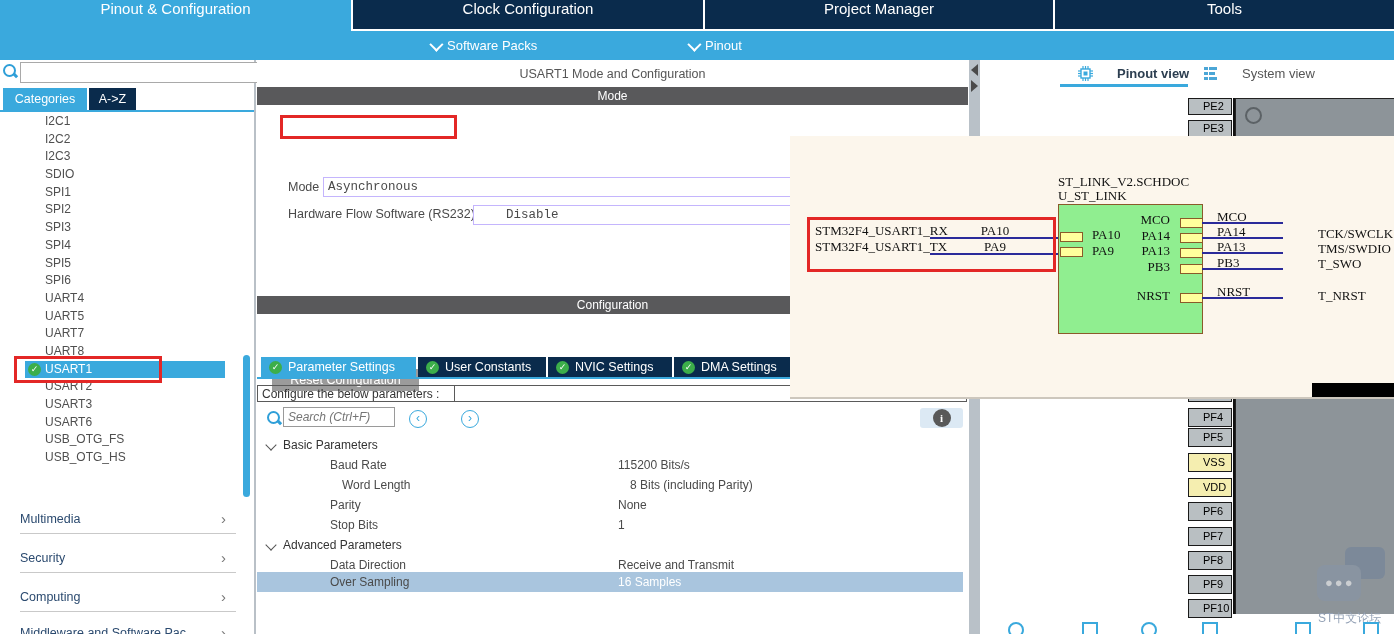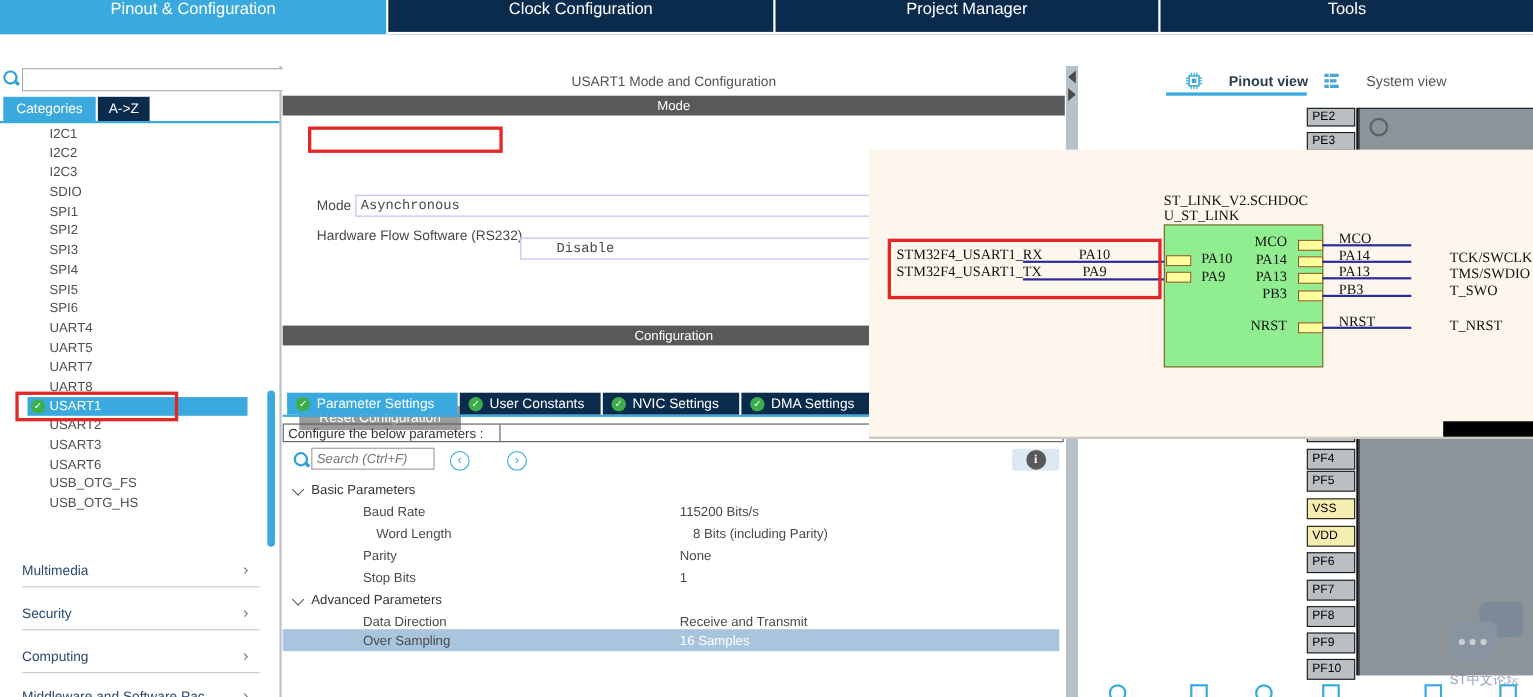--- a/index.html
+++ b/index.html
@@ -82,21 +82,21 @@
   
   .right{position:absolute;left:981px;top:60px;width:413px;height:574px;background:#fff;}
   .rtab{position:absolute;top:6px;display:flex;align-items:center;gap:24px;cursor:pointer;font-size:13px;}
   .rtab .txt-on{font-weight:bold;color:#2c3e50;}
   .rtab .txt-off{color:#555;}
   .rtab-line{position:absolute;left:79px;top:24px;width:128px;height:3px;background:#3aa9dd;}
   .mcu-body{position:absolute;left:254px;top:38px;width:159px;height:516px;background:#8d9499;border-top:1px solid #222;border-left:1px solid #222;box-sizing:border-box;}
   .mcu-circle{position:absolute;left:9px;top:8px;width:13px;height:13px;border:2px solid #5c6266;border-radius:50%;}
   .pin-rail{position:absolute;left:252px;top:38px;width:2px;height:516px;background:#111;}
   .pin{position:absolute;left:207px;width:44px;height:17px;background:#b9bfc2;border:1.5px solid #1a1a1a;
-       box-sizing:border-box;font-size:11px;line-height:14px;padding-left:4px;color:#000;cursor:pointer;}
+       box-sizing:border-box;font-size:11px;line-height:14px;padding-left:14px;color:#000;cursor:pointer;}
   .pin.pwr{background:#f5eeb0;}
   .pin.tall{height:19px;line-height:16px;}
   .wm{position:absolute;left:336px;top:487px;width:70px;height:66px;opacity:.55;}
   .wm .b1{position:absolute;right:2px;top:0;width:40px;height:32px;background:#6f8199;border-radius:6px;}
   .wm .b2{position:absolute;left:0;top:18px;width:44px;height:36px;background:#8694a9;border-radius:8px;}
   .wm .dots{position:absolute;left:8px;top:28px;color:#fff;font-size:13px;letter-spacing:2px;}
   .wm-text{position:absolute;left:337px;top:550px;font-size:12px;color:#93a1b5;}
   .tool-stub{position:absolute;top:562px;width:16px;height:16px;border:2px solid #3aa9dd;background:#fff;box-sizing:border-box;}
   .tool-stub.round{border-radius:50%;}
 
@@ -121,20 +121,30 @@
       </div>
     <div class="nav-tab dark" style="left:351px;width:352px;">
         <span>Clock Configuration</span>
       </div>
     <div class="nav-tab dark" style="left:703px;width:350px;">
         <span>Project Manager</span>
       </div>
     <div class="nav-tab dark" style="left:1053px;width:341px;">
         <span>Tools</span>
       </div>
+  </div>
+  <div class="subnav">
+    <div class="subnav-item" style="left:430px;">
+      <span class="chev-down"></span>
+      <span>Software Packs</span>
+    </div>
+    <div class="subnav-item" style="left:688px;">
+      <span class="chev-down"></span>
+      <span>Pinout</span>
+    </div>
   </div>
 
   <div class="sidebar">
     <span class="mag abs" style="left:3px;top:4px;"></span>
     <input class="side-search" value="" style="">
     <div class="side-tab cat">
         <span>Categories</span>
       </div>
     <div class="side-tab az">
         <span>A-&gt;Z</span>
@@ -198,21 +208,21 @@
       </div>
 
     <span class="flabel" style="left:31px;top:120px;">Mode</span>
     <div class="dd" style="left:66px;top:117px;width:621px;">
       <span>Asynchronous</span>
       <span class="arr"></span>
     </div>
     <div class="redbox" style="left:23px;top:55px;width:177px;height:24px;z-index:5;"></div>
 
     <span class="flabel" style="left:31px;top:147px;">Hardware Flow Software (RS232)</span>
-    <div class="dd" style="left:216px;top:156px;width:471px;padding-left:32px;">
+    <div class="dd" style="left:216px;top:145px;width:471px;padding-left:32px;">
       <span>Disable</span>
       <span class="arr"></span>
     </div>
 
     <div class="gbar" style="top:236px;">
         <span>Configuration</span>
       </div>
     <div class="btn-gray" style="left:15px;top:268px;width:147px;height:22px;">
       <span>Reset Configuration</span>
     </div>

